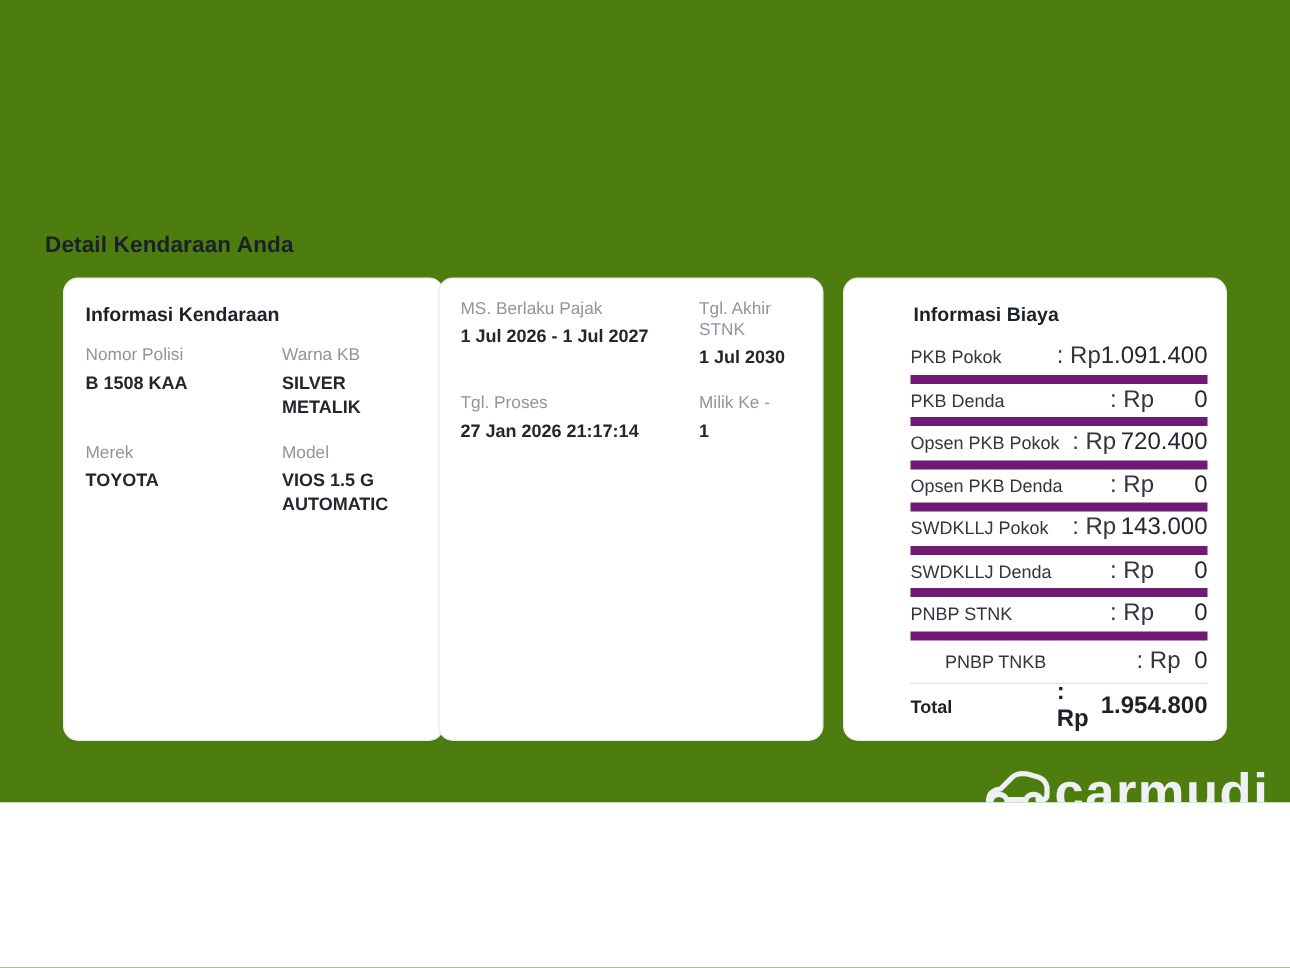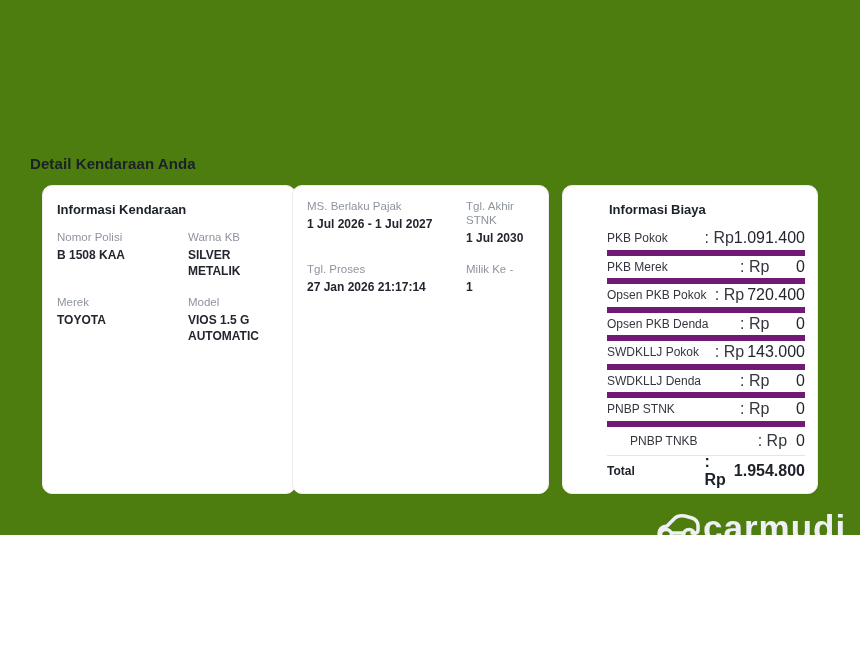--- a/index.html
+++ b/index.html
@@ -89,21 +89,21 @@
 
   <div class="card card-cost">
     <div class="card-header">Informasi Biaya</div>
     <div class="cost-rows">
       <div class="cost-row">
         <span class="cost-label">PKB Pokok</span>
         <span class="cost-currency">: Rp</span>
         <span class="cost-amount">1.091.400</span>
       </div>
       <div class="cost-row">
-        <span class="cost-label">PKB Merek</span>
+        <span class="cost-label">PKB Denda</span>
         <span class="cost-currency">: Rp</span>
         <span class="cost-amount">0</span>
       </div>
       <div class="cost-row">
         <span class="cost-label">Opsen PKB Pokok</span>
         <span class="cost-currency">: Rp</span>
         <span class="cost-amount">720.400</span>
       </div>
       <div class="cost-row">
         <span class="cost-label">Opsen PKB Denda</span>

